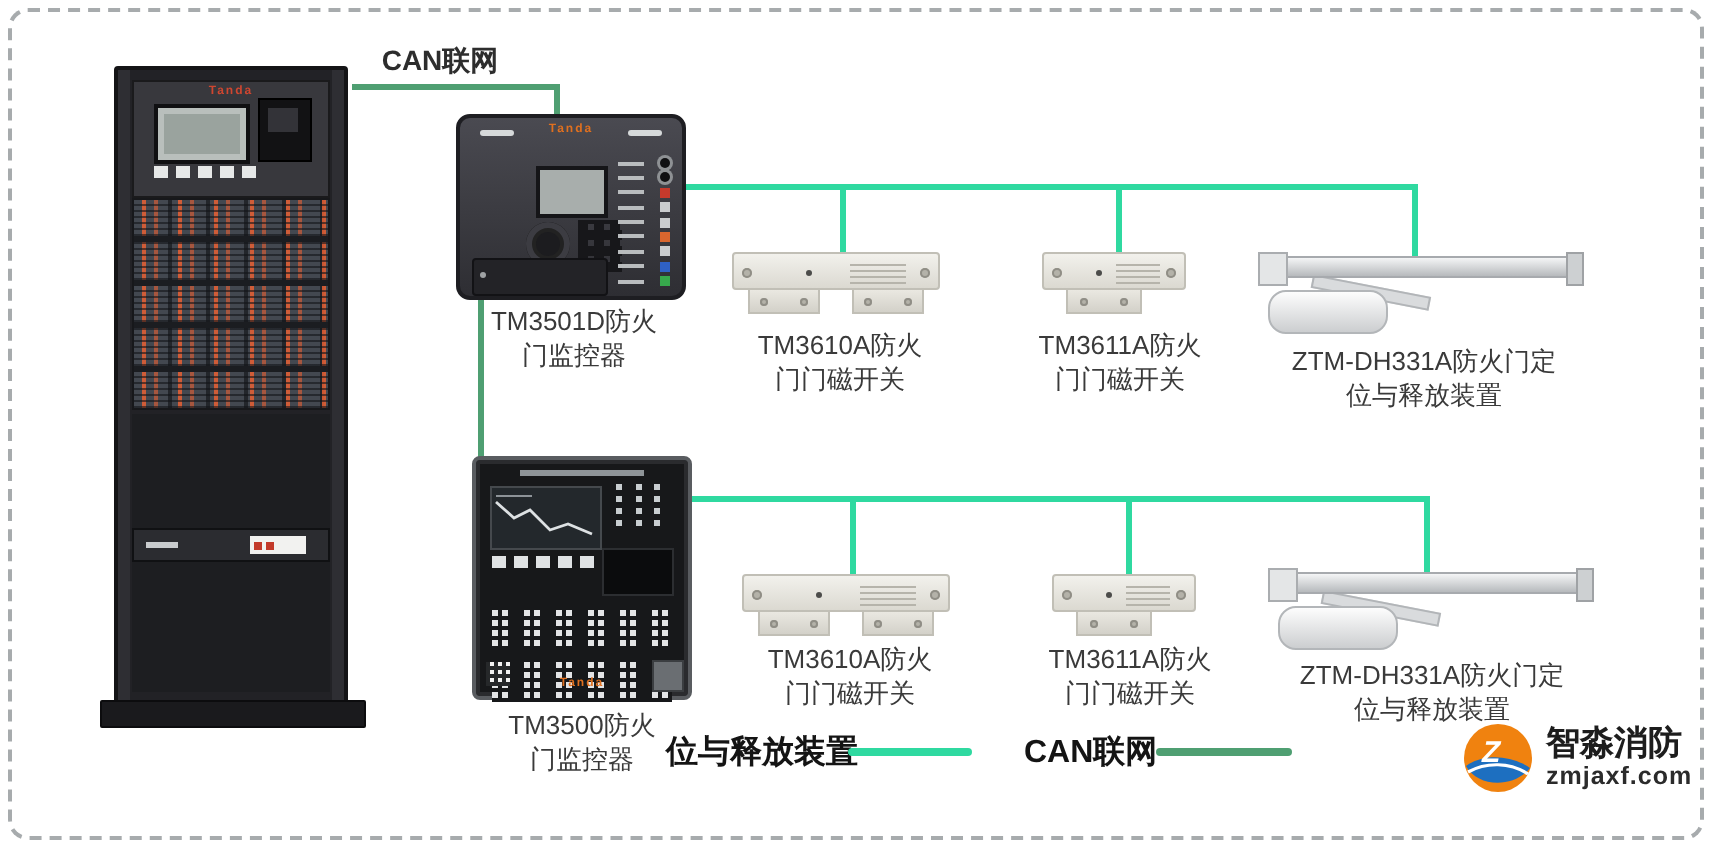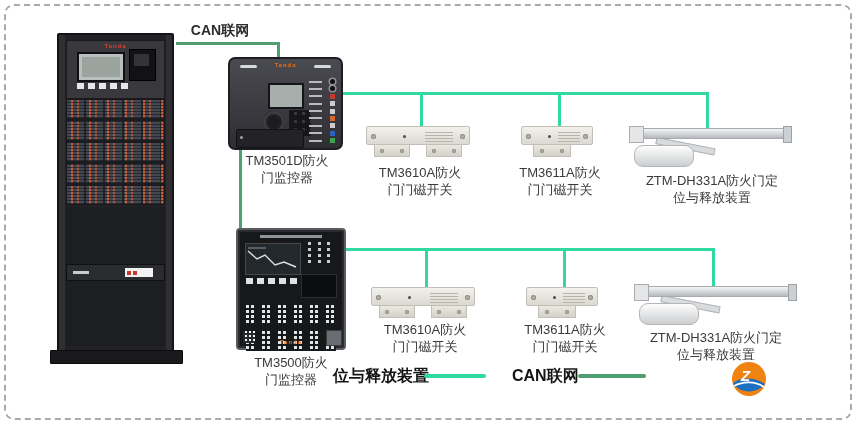--- a/index.html
+++ b/index.html
@@ -375,14 +375,18 @@
   <div class="leg-txt" style="left:512px;top:366px;">CAN联网</div>
   <div class="leg-line can" style="left:578px;top:374px;width:68px;"></div>
 
   <div class="logo">
     <svg width="36" height="36" viewBox="0 0 36 36">
       <circle cx="18" cy="18" r="17" fill="#f0820f"></circle>
       <path d="M2 22 C10 16, 24 16, 34 23 C26 33, 8 33, 2 22 Z" fill="#1d6fc0"></path>
       <path d="M3 25 C12 20, 24 20, 33 26" stroke="#ffffff" stroke-width="1.6" fill="none"></path>
       <text x="10" y="20" font-size="15" font-weight="bold" fill="#ffffff" font-family="Liberation Sans, sans-serif" font-style="italic">Z</text>
     </svg>
+    <div class="logo-txt">
+      <div class="n">智淼消防</div>
+      <div class="u">zmjaxf.com</div>
+    </div>
   </div>
 </div>
 
 </body></html>

